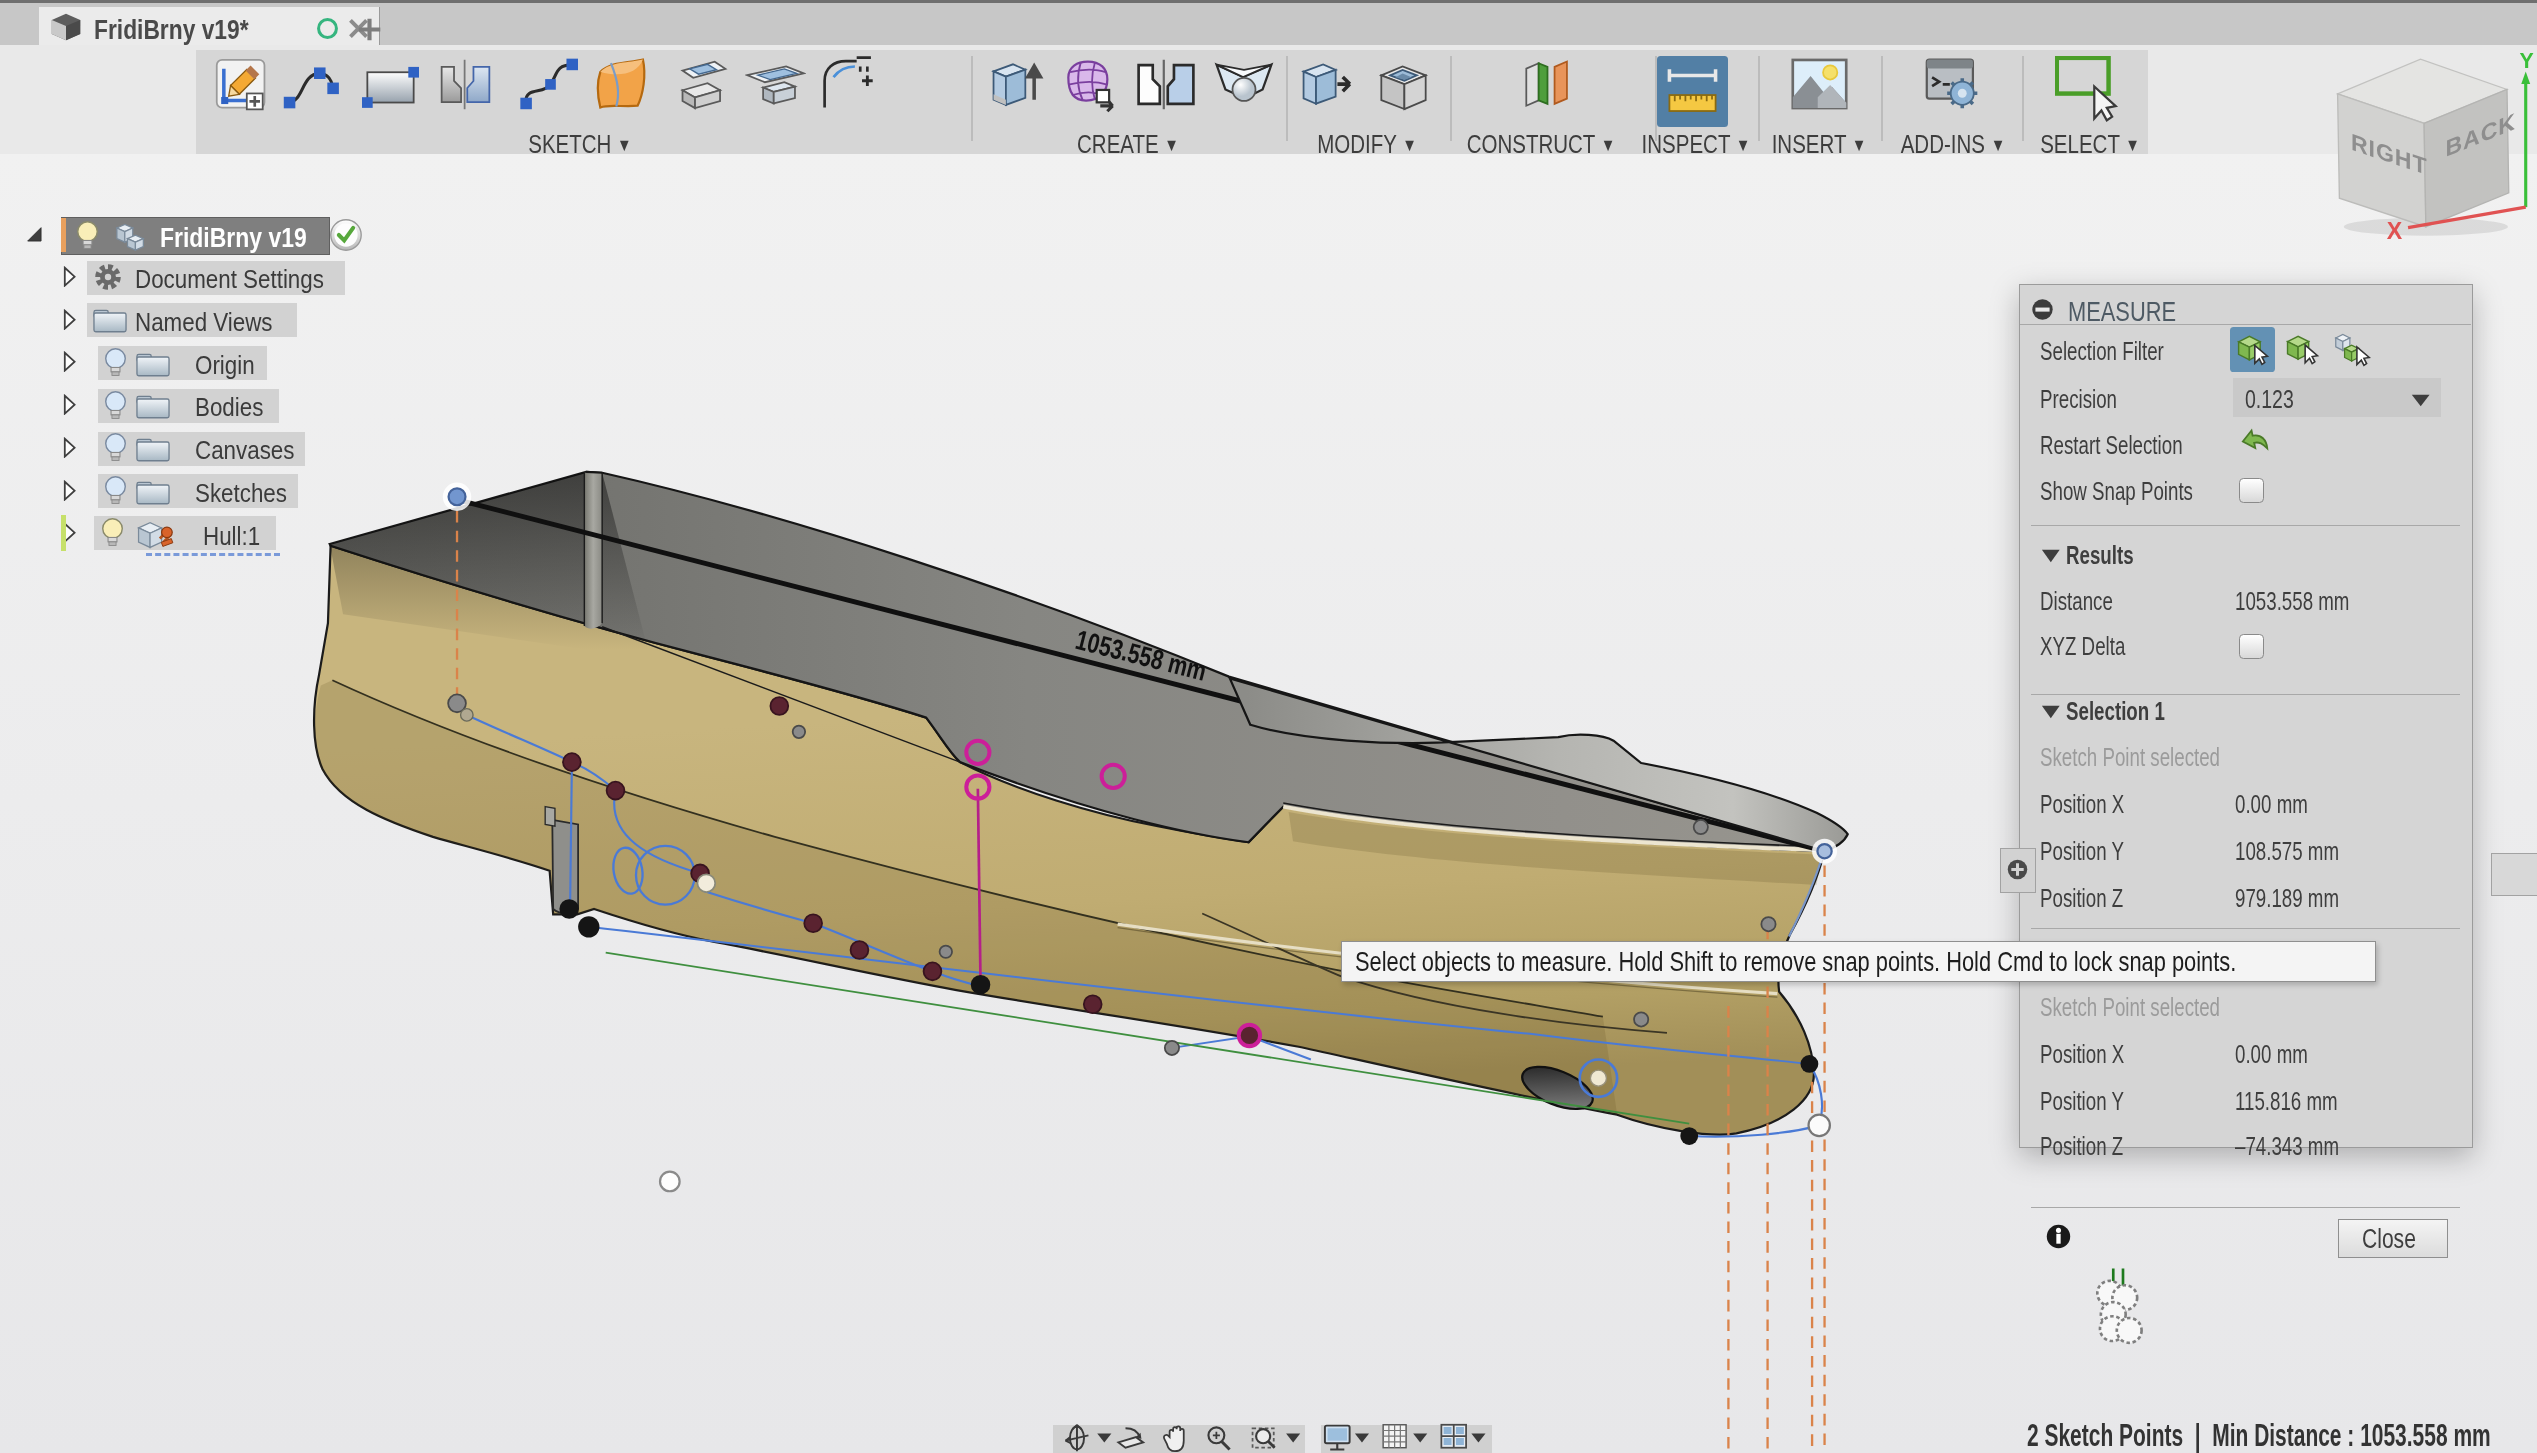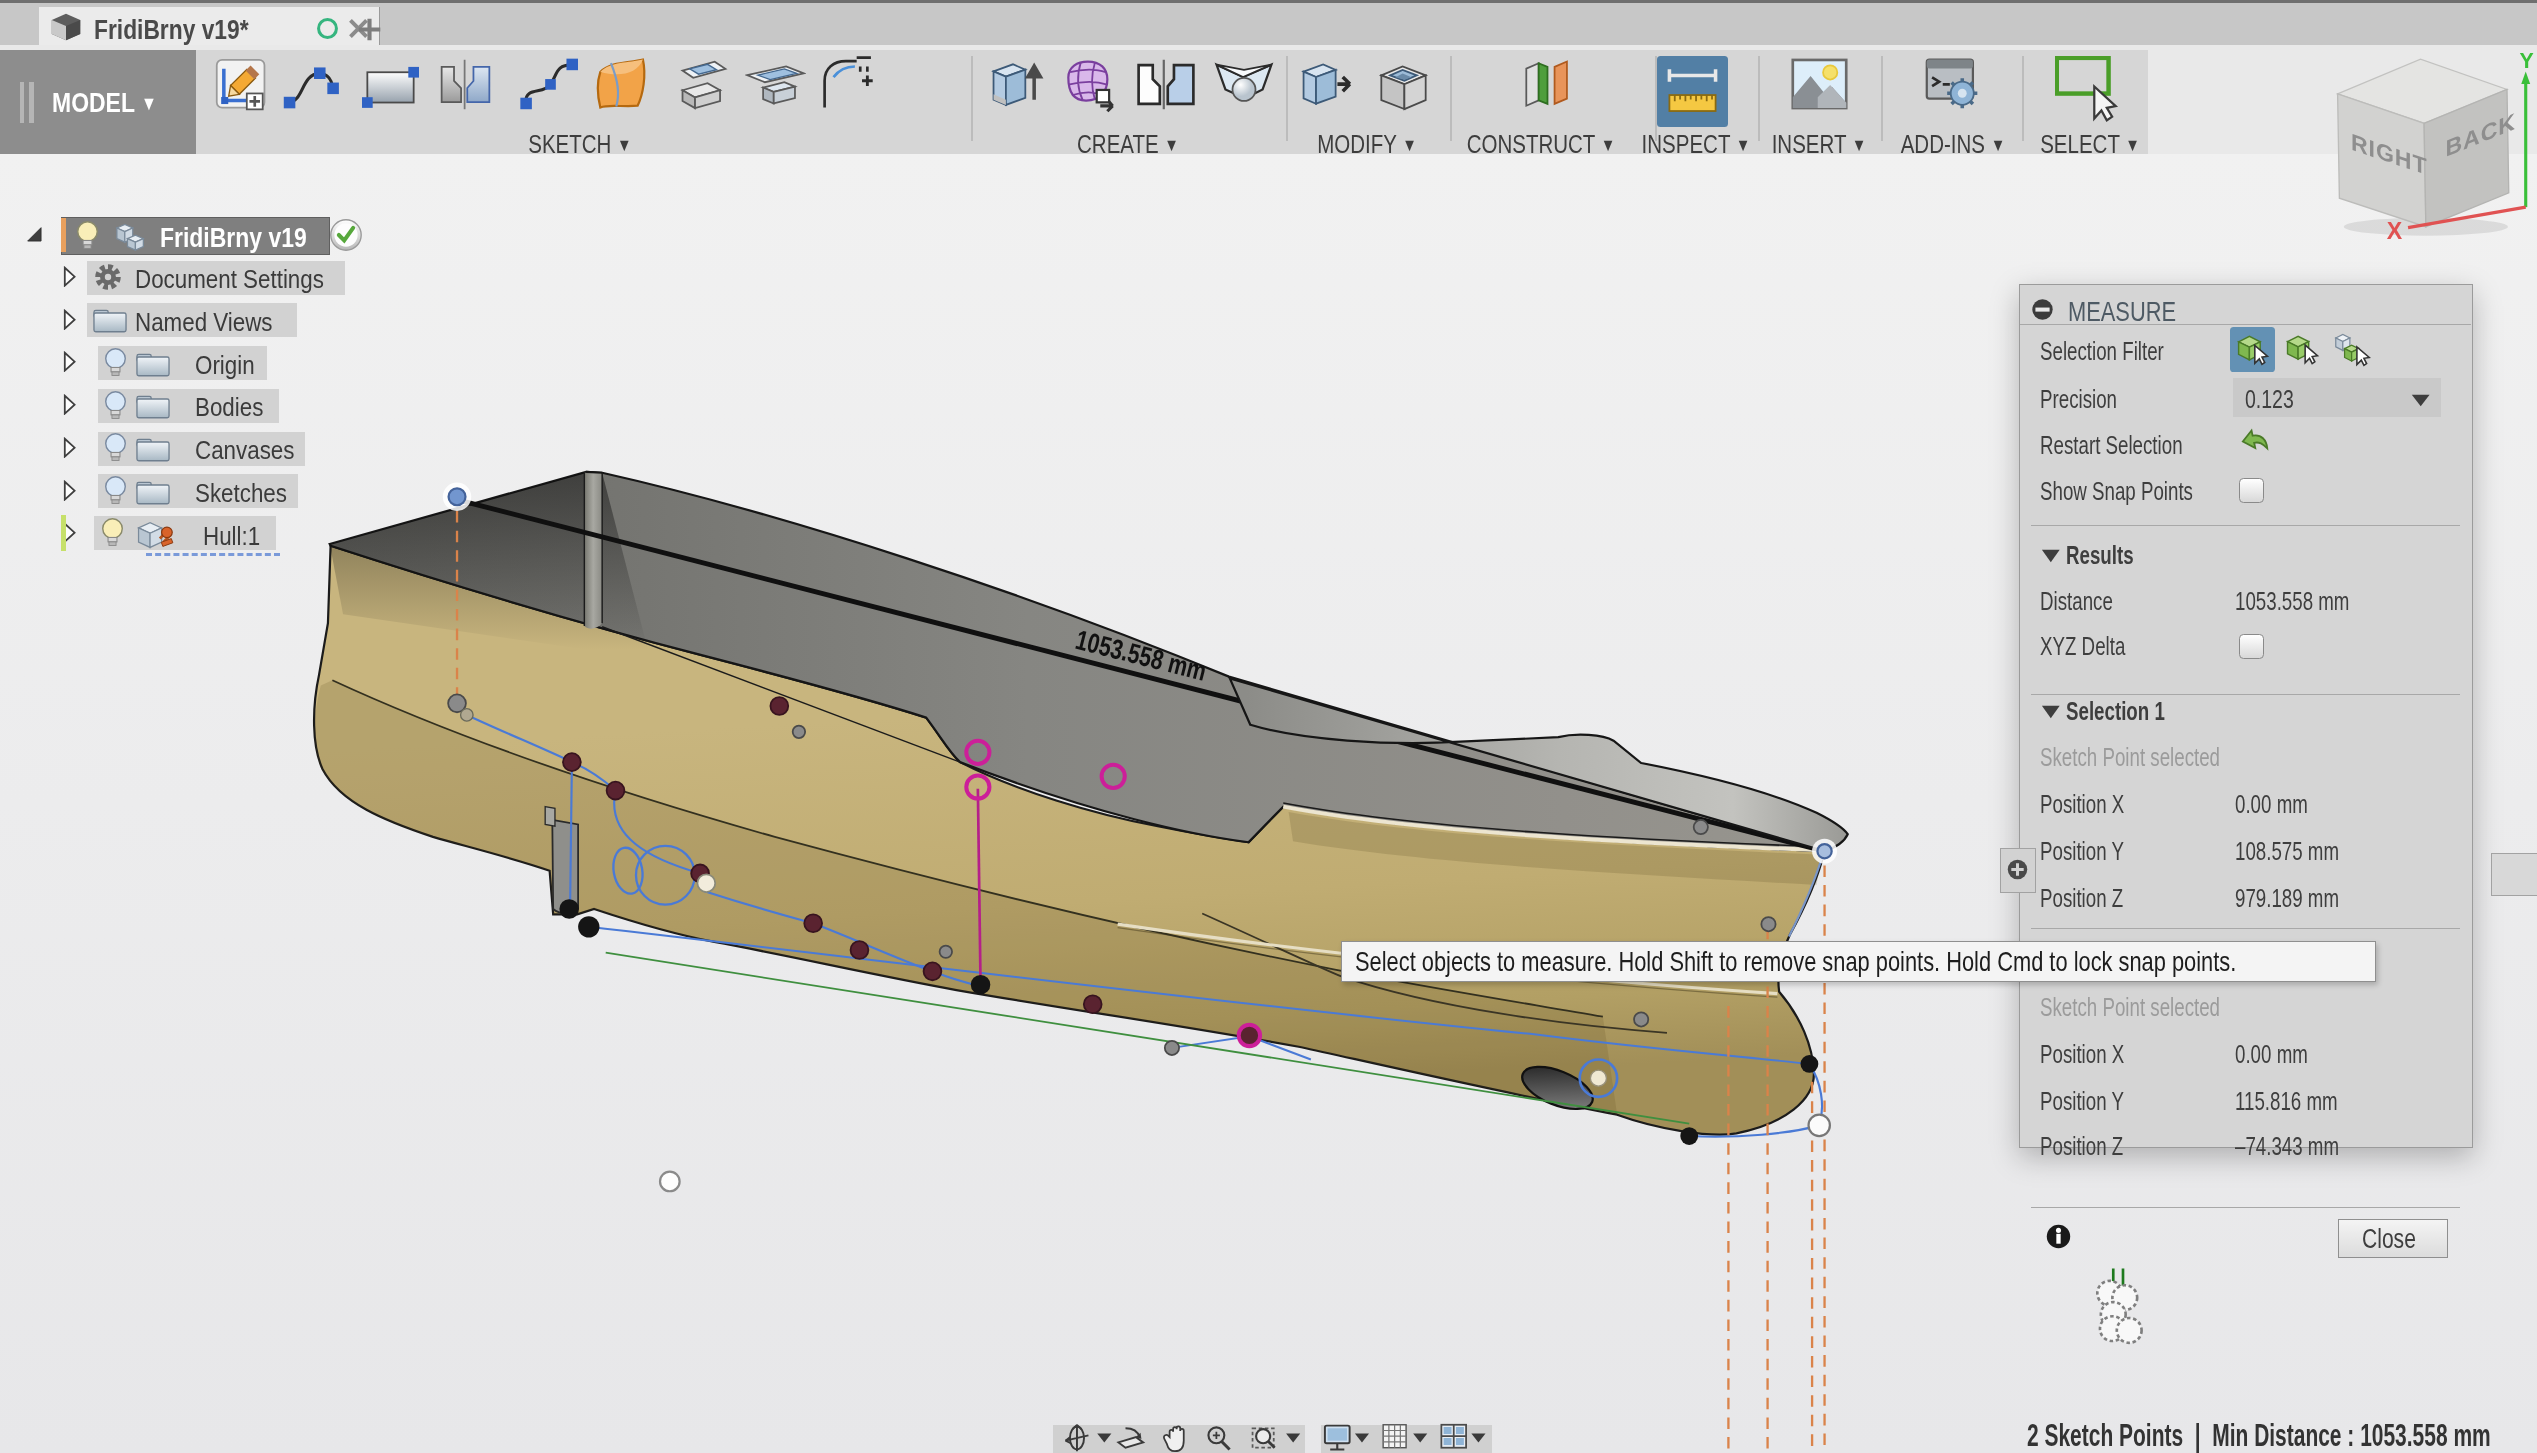--- a/index.html
+++ b/index.html
@@ -211,25 +211,20 @@
         <path d="M5,5 L23,23 M23,5 L5,23" stroke="#8b8b8b" stroke-width="4.4"></path>
       </svg>
     </div>
     <svg class="abs" style="left:356px;top:13.4px" width="27" height="27" viewBox="0 0 30 30">
       <path d="M15,3 L15,27 M3,15 L27,15" stroke="#7d7d7d" stroke-width="4.6"></path>
     </svg>
   </div>
 
   <div id="toolbar">
     <div id="tbgroups"></div>
-    <div id="modelbox">
-      <div style="position:absolute;left:19.6px;top:32px;width:4.5px;height:41px;background:#b5b5b5;"></div>
-      <div style="position:absolute;left:29px;top:32px;width:4.5px;height:41px;background:#b5b5b5;"></div>
-      <span id="modeltext">MODEL <span class="caret" style="font-size:19.6px;">▼</span></span>
-    </div>
     <svg class="abs" style="left:215px;top:12.5px" width="53" height="55" viewBox="0 0 60 62">
       <rect x="2" y="2" width="54" height="54" rx="6" fill="#f2f2f2" stroke="#9a9a9a" stroke-width="2"></rect>
       <path d="M10,12 L10,48 M10,48 L46,48" stroke="#3a6fd0" stroke-width="4" fill="none"></path>
       <rect x="7" y="44" width="8" height="8" fill="#2f62c4"></rect>
       <g transform="rotate(45 36 24)">
           <rect x="28" y="16" width="14" height="26" fill="#f4a934" stroke="#8a5a10" stroke-width="1.5"></rect>
           <rect x="28" y="10" width="14" height="8" fill="#b5764a"></rect>
           <polygon points="28,42 42,42 35,52" fill="#f7d9a0" stroke="#8a5a10" stroke-width="1.5"></polygon>
         </g>
       <rect x="36" y="40" width="18" height="18" fill="#fff" stroke="#555" stroke-width="2"></rect>

